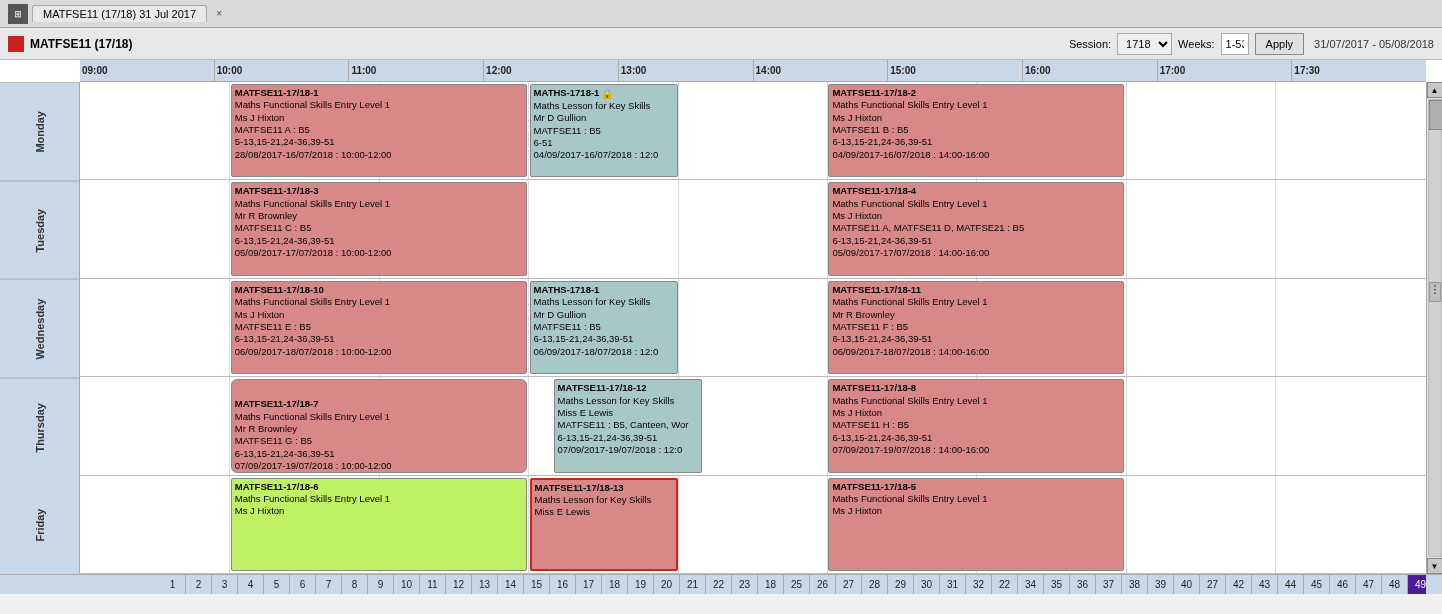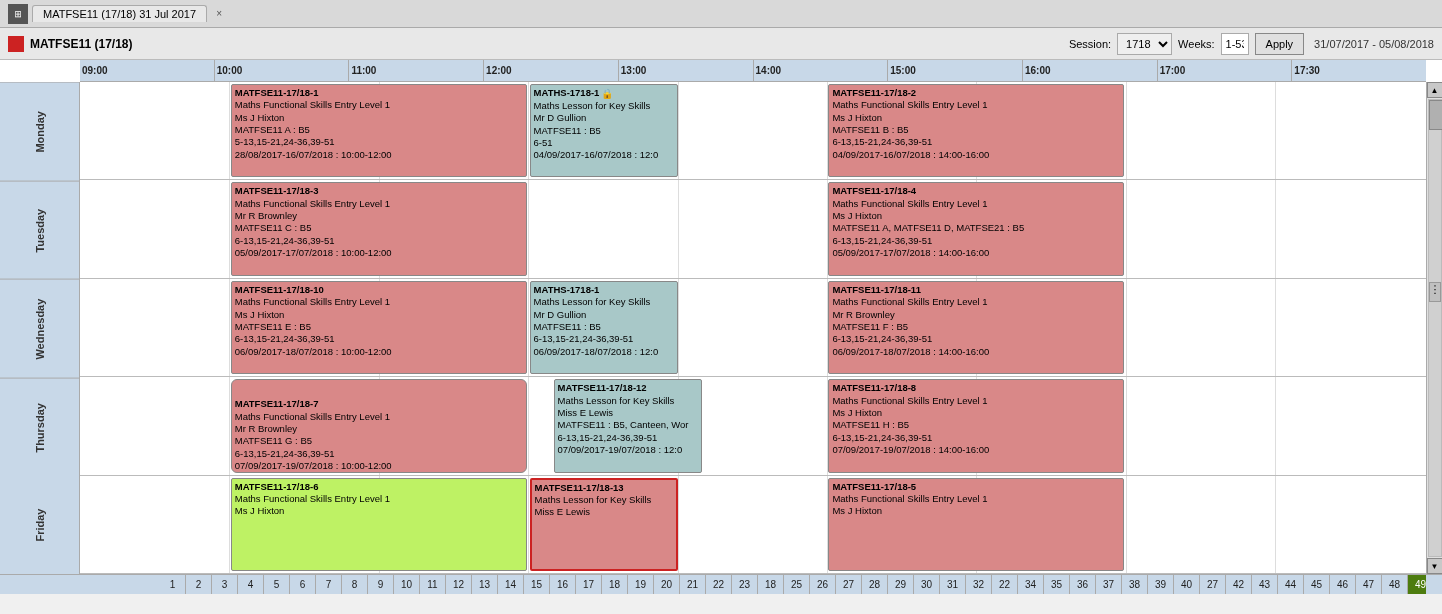--- a/index.html
+++ b/index.html
@@ -367,17 +367,17 @@
         <div style="min-width: 26px; text-align: center; font-size: 10px; border-right: 1px solid rgb(170, 170, 170); height: 100%; display: flex; align-items: center; justify-content: center; cursor: pointer; color: rgb(34, 34, 34);">39</div>
         <div style="min-width: 26px; text-align: center; font-size: 10px; border-right: 1px solid rgb(170, 170, 170); height: 100%; display: flex; align-items: center; justify-content: center; cursor: pointer; color: rgb(34, 34, 34);">40</div>
         <div style="min-width: 26px; text-align: center; font-size: 10px; border-right: 1px solid rgb(170, 170, 170); height: 100%; display: flex; align-items: center; justify-content: center; cursor: pointer; color: rgb(34, 34, 34);">27</div>
         <div style="min-width: 26px; text-align: center; font-size: 10px; border-right: 1px solid rgb(170, 170, 170); height: 100%; display: flex; align-items: center; justify-content: center; cursor: pointer; color: rgb(34, 34, 34);">42</div>
         <div style="min-width: 26px; text-align: center; font-size: 10px; border-right: 1px solid rgb(170, 170, 170); height: 100%; display: flex; align-items: center; justify-content: center; cursor: pointer; color: rgb(34, 34, 34);">43</div>
         <div style="min-width: 26px; text-align: center; font-size: 10px; border-right: 1px solid rgb(170, 170, 170); height: 100%; display: flex; align-items: center; justify-content: center; cursor: pointer; color: rgb(34, 34, 34);">44</div>
         <div style="min-width: 26px; text-align: center; font-size: 10px; border-right: 1px solid rgb(170, 170, 170); height: 100%; display: flex; align-items: center; justify-content: center; cursor: pointer; color: rgb(34, 34, 34);">45</div>
         <div style="min-width: 26px; text-align: center; font-size: 10px; border-right: 1px solid rgb(170, 170, 170); height: 100%; display: flex; align-items: center; justify-content: center; cursor: pointer; color: rgb(34, 34, 34);">46</div>
         <div style="min-width: 26px; text-align: center; font-size: 10px; border-right: 1px solid rgb(170, 170, 170); height: 100%; display: flex; align-items: center; justify-content: center; cursor: pointer; color: rgb(34, 34, 34);">47</div>
         <div style="min-width: 26px; text-align: center; font-size: 10px; border-right: 1px solid rgb(170, 170, 170); height: 100%; display: flex; align-items: center; justify-content: center; cursor: pointer; color: rgb(34, 34, 34);">48</div>
-        <div style="min-width: 26px; text-align: center; font-size: 10px; border-right: 1px solid rgb(170, 170, 170); height: 100%; display: flex; align-items: center; justify-content: center; cursor: pointer; color: white; background: #4d7c0f;">49</div>
+        <div style="min-width: 26px; text-align: center; font-size: 10px; border-right: 1px solid rgb(170, 170, 170); height: 100%; display: flex; align-items: center; justify-content: center; cursor: pointer; color: white; background: #4c1d95;">49</div>
       </div>
     <div style="width:16px;"></div>
   </div>
 </div>
 
 </body></html>

